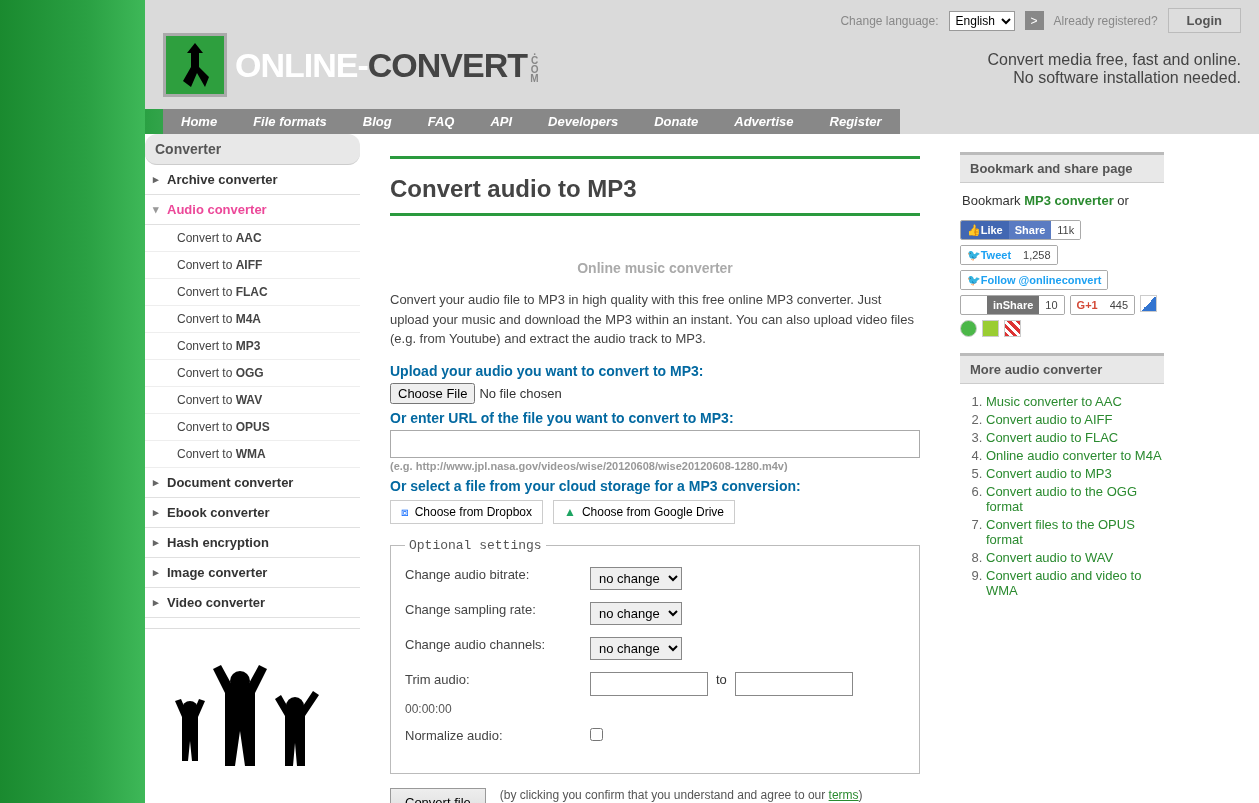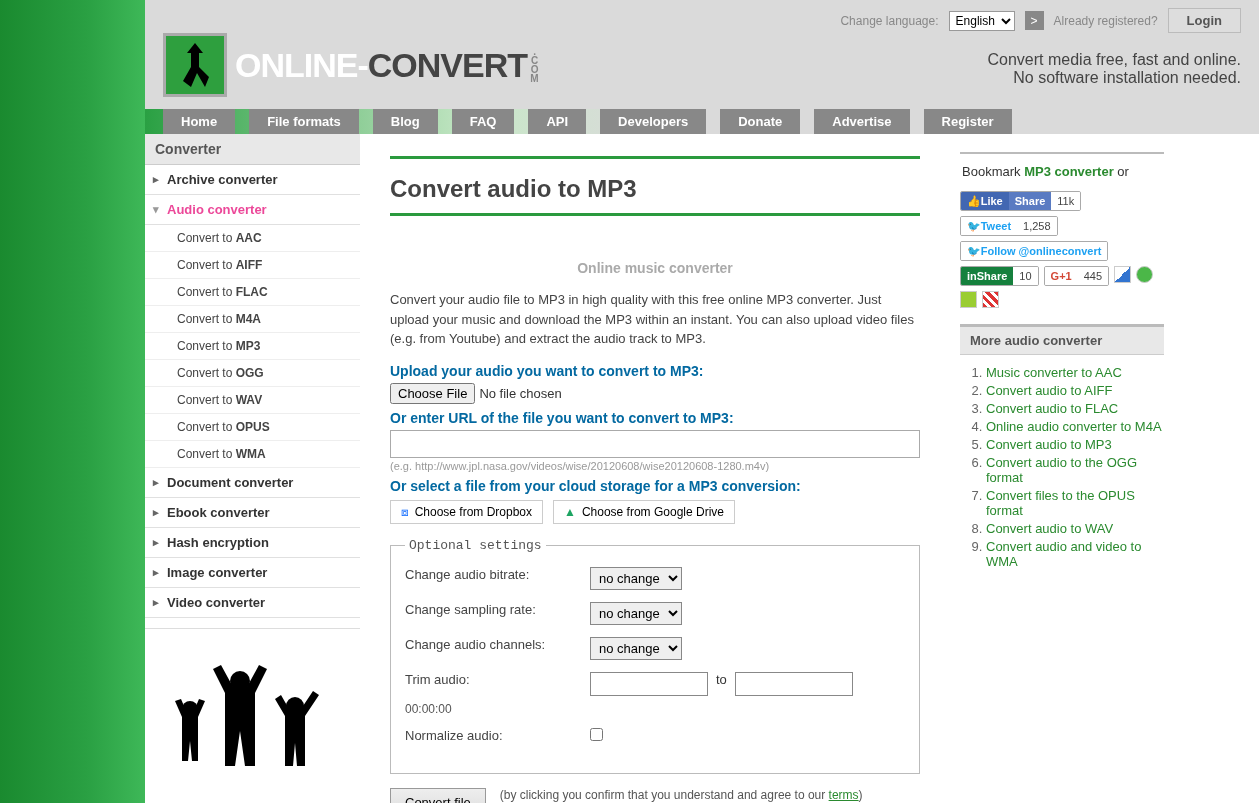--- a/index.html
+++ b/index.html
@@ -12,39 +12,39 @@
 .goBtn { background: #888; color: #fff; border: none; padding: 0 6px; font-size: 12px; cursor: pointer; height: 19px; }
 .loginBtn { background: #ddd; border: 1px solid #bbb; padding: 4px 18px; font-size: 13px; color: #555; font-weight: bold; cursor: pointer; }
 .header-row { display: flex; align-items: center; padding: 0 18px 12px 18px; }
 .logo-block { display: flex; align-items: center; gap: 8px; }
 .logo-sq { width: 64px; height: 64px; background: #2e9f3e; border: 3px solid #aaa; position: relative; }
 .logo-sq svg { position: absolute; top: 3px; left: 3px; }
 .logo-text { font-family: "Trebuchet MS", sans-serif; font-size: 34px; font-weight: bold; color: #fff; letter-spacing: -1px; }
 .logo-text .dark { color: #444; }
 .logo-text .dotcom { font-size: 10px; color: #888; writing-mode: vertical-rl; text-orientation: upright; display: inline-block; vertical-align: top; margin-left: 2px; letter-spacing: -2px; }
 .tagline { margin-left: auto; text-align: right; color: #444; font-size: 16px; font-weight: normal; padding-top: 8px; }
-.nav-tabs { display: flex; gap: 14px; padding: 0 18px 0 18px; background: linear-gradient(to right, #2aa043 0%, #c8e8c8 30%, #dadada 45%, #dadada 100%); }
+.nav-tabs { display: flex; gap: 0; padding: 0 18px 0 18px; background: linear-gradient(to right, #2aa043 0%, #c8e8c8 30%, #dadada 45%, #dadada 100%); font-style: italic; }
 .nav-tabs a { background: #888; color: #fff; font-weight: bold; font-size: 13px; padding: 5px 18px; text-decoration: none; cursor: pointer; }
 .content-wrap { background: #fff; margin: 0 0 0 0; display: flex; gap: 20px; padding: 0; }
 .sidebar { width: 215px; background: #fff; padding: 0; }
-.side-h { background: #e8e8e8; padding: 7px 10px; font-weight: bold; color: #555; border-bottom: 1px solid #ccc; font-size: 14px; }
+.side-h { background: #e8e8e8; padding: 7px 10px; font-weight: bold; color: #555; border-bottom: 1px solid #ccc; font-size: 14px; border-radius: 12px; }
 .side-cat { padding: 7px 10px 7px 22px; border-bottom: 1px solid #e0e0e0; font-weight: bold; color: #333; cursor: pointer; position: relative; font-size: 13px; }
 .side-cat::before { content: "▸"; position: absolute; left: 8px; color: #666; font-size: 11px; top: 8px; }
 .side-cat.open::before { content: "▾"; color: #999; }
 .side-cat.open { color: #ec4899; }
 .side-sub { padding: 6px 10px 6px 32px; border-bottom: 1px solid #eee; color: #444; cursor: pointer; font-size: 12px; }
 .side-sub b { font-weight: bold; }
 .main-content { flex: 1; padding: 22px 20px 20px 10px; max-width: 560px; }
 h1 { font-size: 24px; color: #444; font-weight: bold; margin-bottom: 4px; border-top: 3px solid #2a9a3e; border-bottom: 3px solid #2a9a3e; padding: 16px 0 10px 0; }
 .sub-h { color: #aaa; text-align: center; font-weight: bold; padding: 40px 0 14px 0; font-size: 14px; }
 .desc { color: #444; font-size: 13px; line-height: 1.5; margin-bottom: 14px; }
 .form-label { color: #0369a1; font-weight: bold; font-size: 14px; margin: 6px 0 4px 0; }
 .file-row input[type=file] { font-size: 13px; }
 .url-input { width: 100%; height: 28px; border: 1px solid #aaa; padding: 3px 6px; font-size: 13px; }
-.hint { color: #999; font-size: 11px; margin-top: 2px; }
+.hint { color: #999; font-size: 11px; margin-top: 2px; font-weight: bold; }
 .cloud-row { display: flex; gap: 10px; margin: 6px 0 14px 0; }
 .cloud-btn { border: 1px solid #ccc; background: #fff; padding: 4px 10px; font-size: 12px; cursor: pointer; display: flex; align-items: center; gap: 6px; }
 fieldset { border: 1px solid #bbb; padding: 14px 14px 18px 14px; margin-top: 4px; }
 legend { padding: 0 4px; color: #555; font-size: 13px; font-family: Liberation Mono, monospace; }
 .opt-row { display: flex; align-items: flex-start; margin-bottom: 12px; }
 .opt-row label { width: 185px; color: #444; font-size: 13px; }
 .opt-row select { border: 1px solid #888; padding: 2px 4px; font-size: 13px; width: 92px; }
 .opt-row input[type=text] { border: 1px solid #888; padding: 3px 5px; font-size: 13px; width: 118px; height: 24px; }
 .trim-to { margin: 0 8px; font-size: 13px; }
 .time-hint { font-size: 12px; color: #555; margin-top: -6px; margin-bottom: 12px; }
@@ -55,21 +55,21 @@
 .right-col { width: 220px; padding: 18px 16px 20px 0; }
 .right-h { background: #e8e8e8; padding: 6px 10px; font-weight: bold; color: #555; border-top: 1px solid #bbb; border-bottom: 1px solid #ccc; font-size: 13px; }
 .bm-text { padding: 10px 2px; font-size: 13px; }
 .bm-text a { color: #2a8a2f; font-weight: bold; text-decoration: none; }
 .social { display: flex; flex-wrap: wrap; gap: 5px; padding: 2px 0 16px 0; }
 .sbadge { display: inline-flex; align-items: center; border: 1px solid #aaa; border-radius: 2px; height: 20px; font-size: 11px; cursor: pointer; overflow: hidden; }
 .sbadge .lbl { padding: 0 6px; color: #fff; font-weight: bold; height: 100%; display: flex; align-items: center; }
 .sbadge .cnt { padding: 0 6px; color: #444; background: #fff; height: 100%; display: flex; align-items: center; }
 .fb { background: #4267b2; } .fbs { background: #5a7bc2; }
 .tw { background: #fff; color: #1da1f2 !important; }
-.li { background: #15803d; }
+.li { background: #737373; margin-left: 26px; }
 .gp { background: #fff; color: #d34836 !important; }
 .minisq { width: 17px; height: 17px; border: 1px solid #ccc; display: inline-block; }
 .more-list { padding: 10px 0 0 0; }
 .more-list ol { padding-left: 26px; color: #666; }
 .more-list li { margin-bottom: 3px; font-size: 13px; }
 .more-list a { color: #2a8a2f; text-decoration: none; }
 .people-art { padding: 22px 10px; border-top: 1px solid #ddd; margin-top: 10px; }
 .sep-line { border: none; border-top: 2px solid #bbb; margin: 0; }
 </style>
 </head>
@@ -203,20 +203,21 @@
         <div class="convert-row">
           <button class="convert-btn">Convert file</button>
           <div class="disclaim">
             <span>(by clicking you confirm that you understand and agree to our </span><a>terms</a><span>)</span>
           </div>
         </div>
       </div>
 
       <div class="right-col">
         <hr class="sep-line">
+        <div class="right-h">Bookmark and share page</div>
         <div class="bm-text">
           <span>Bookmark </span><a>MP3 converter</a><span> or</span>
         </div>
         <div class="social">
           <span class="sbadge">
               <span class="lbl fb">👍 <span>Like</span></span>
               <span class="lbl fbs">Share</span>
               <span class="cnt">11k</span>
             </span>
           <span class="sbadge">

